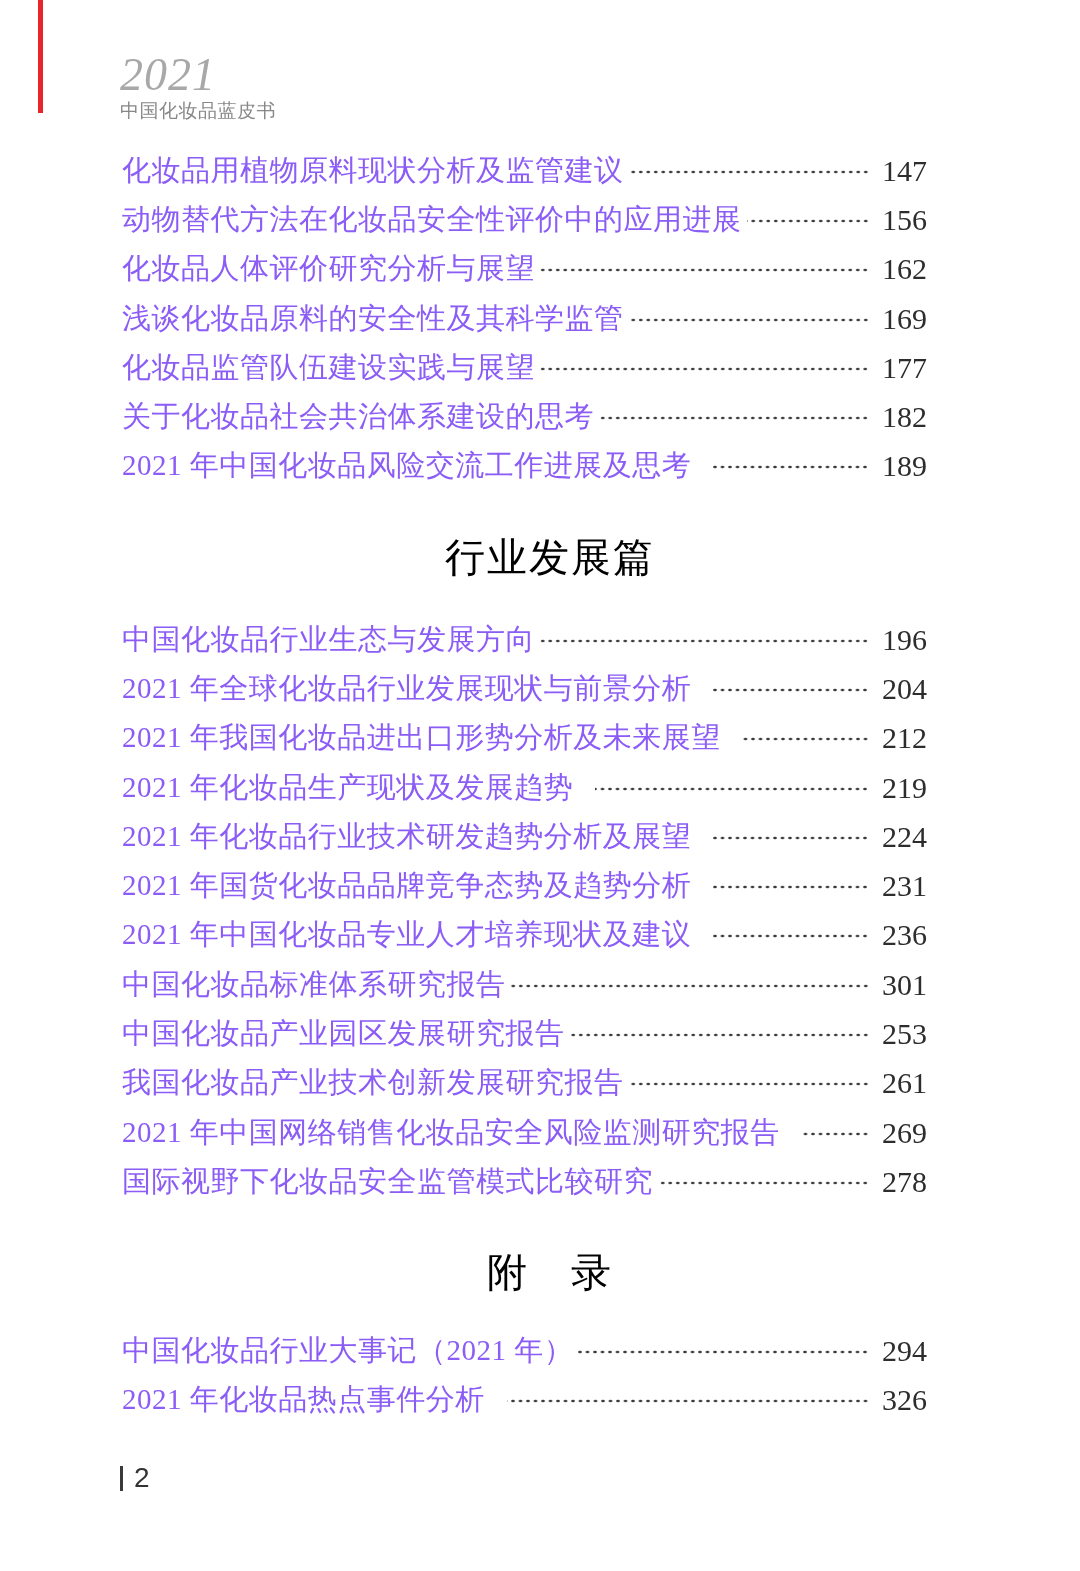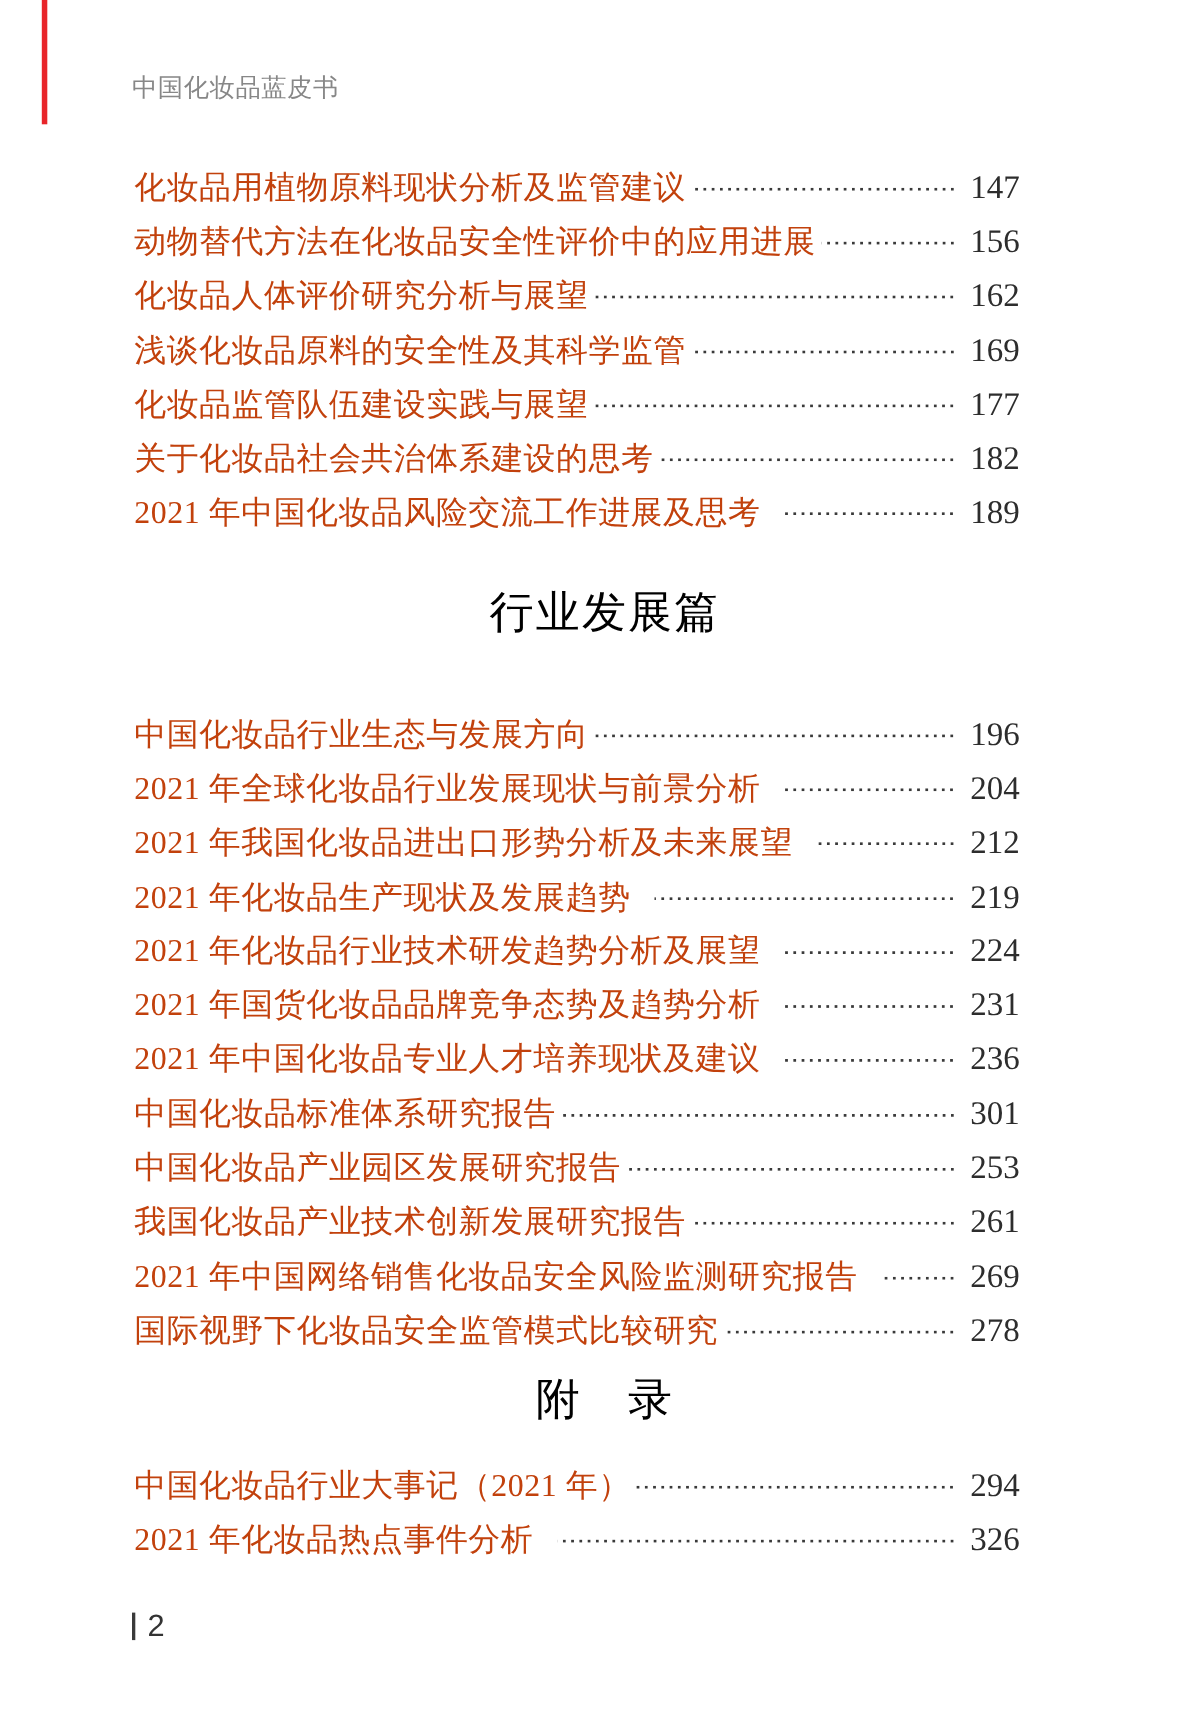--- a/index.html
+++ b/index.html
@@ -34,47 +34,47 @@
   }
   .header-year {
     font-family: "Liberation Serif", "DejaVu Serif", serif;
     font-style: italic;
     font-size: 46px;
     line-height: 1.0;
     color: #a8a8a8;
     letter-spacing: 1px;
   }
   .header-subtitle {
-    margin-top: 15px;
+    margin-top: 3px;
     font-family: "Liberation Sans", "DejaVu Sans", sans-serif;
-    font-size: 23px;
+    font-size: 19px;
     line-height: 1.1;
     color: #878787;
     letter-spacing: 0.5px;
   }
 
   
   .toc-section {
     position: absolute;
     left: 122px;
     width: 818px;
   }
   #toc-section-0 { top: 146px; }
-  #toc-section-1 { top: 615px; margin-top: 28px; }
+  #toc-section-1 { top: 615px; }
   #toc-section-2 { top: 1326px; }
 
   .toc-entry {
     height: 49.3px;
     display: flex;
     align-items: center;
     white-space: nowrap;
   }
   .toc-title {
     font-size: 29px;
-    color: #c2410c;
+    color: #8b5cf6;
     letter-spacing: 0.5px;
   }
   .leader {
     flex: 1 1 auto;
     align-self: center;
     height: 4px;
     margin: 2px 13px 0 5px;
     background-image: radial-gradient(circle, #3a3a3a 1.45px, transparent 1.6px);
     background-size: 7.5px 4px;
     background-repeat: repeat-x;
@@ -126,20 +126,21 @@
     font-size: 28px;
     color: #333333;
   }
 </style>
 </head>
 <body>
 
 <div class="accent-mark" style="background: rgb(232, 37, 42);"></div>
 
 <div class="page-header">
+  <div class="header-year">2021</div>
   <div class="header-subtitle">中国化妆品蓝皮书</div>
 </div>
 
 <div class="toc-section" id="toc-section-0">
   <div class="toc-entry">
     <span class="toc-title">化妆品用植物原料现状分析及监管建议</span>
     <span class="leader"></span>
     <span class="toc-page">147</span>
   </div>
 

